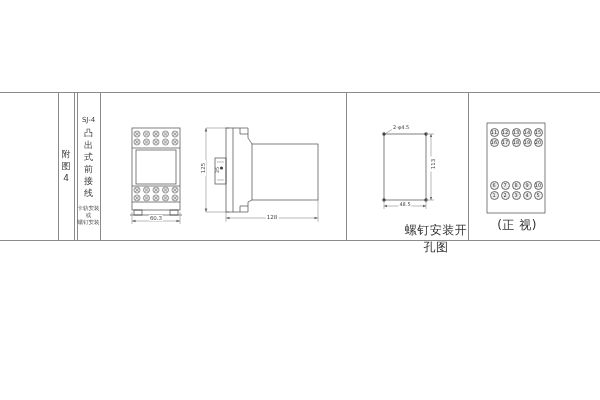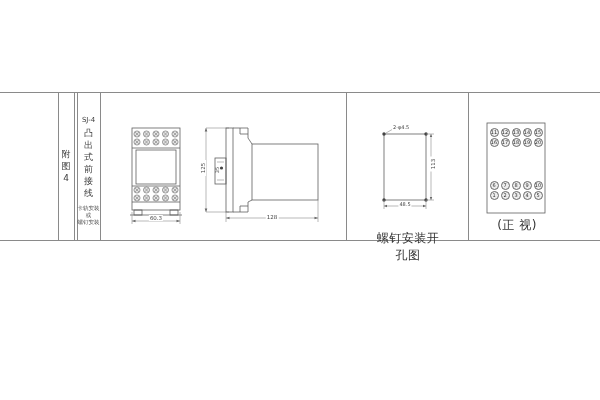--- a/index.html
+++ b/index.html
@@ -199,21 +199,21 @@
         <line class="dim" x1="8" y1="74" x2="8" y2="83"></line>
         <line class="dim" x1="50" y1="74" x2="50" y2="83"></line>
         <line class="dim" x1="8" y1="80" x2="50" y2="80"></line>
         <polygon class="arr" points="8,80 11,78.8 11,81.2"></polygon>
         <polygon class="arr" points="50,80 47,78.8 47,81.2"></polygon>
       </g>
     </svg>
     <span class="dimlabel" style="left:16px;top:-2px;font-size:5px;">2-φ4.5</span>
     <span class="dimlabel rot" style="left:49px;top:35px;width:13px;">113</span>
     <span class="dimlabel" style="left:29px;top:74.5px;transform:translateX(-50%);font-size:5px;">48.5</span>
-    <span class="caption" style="top:104px;">螺钉安装开孔图</span>
+    <span class="caption" style="top:96px;margin-left:28px;">螺钉安装开孔图</span>
   </div>
 
   <div class="draw" style="left:483px;top:119px;width:68px;height:108px;">
     <svg viewBox="0 0 68 108" width="68" height="108">
       <rect x="4" y="4" width="58" height="90"></rect>
     </svg>
     <div style="position:absolute;left:0;top:0;width:68px;height:108px;">
         <div class="term" style="left: 6.5px; top: 8.5px;">11</div>
         <div class="term" style="left: 17.5px; top: 8.5px;">12</div>
         <div class="term" style="left: 28.5px; top: 8.5px;">13</div>

